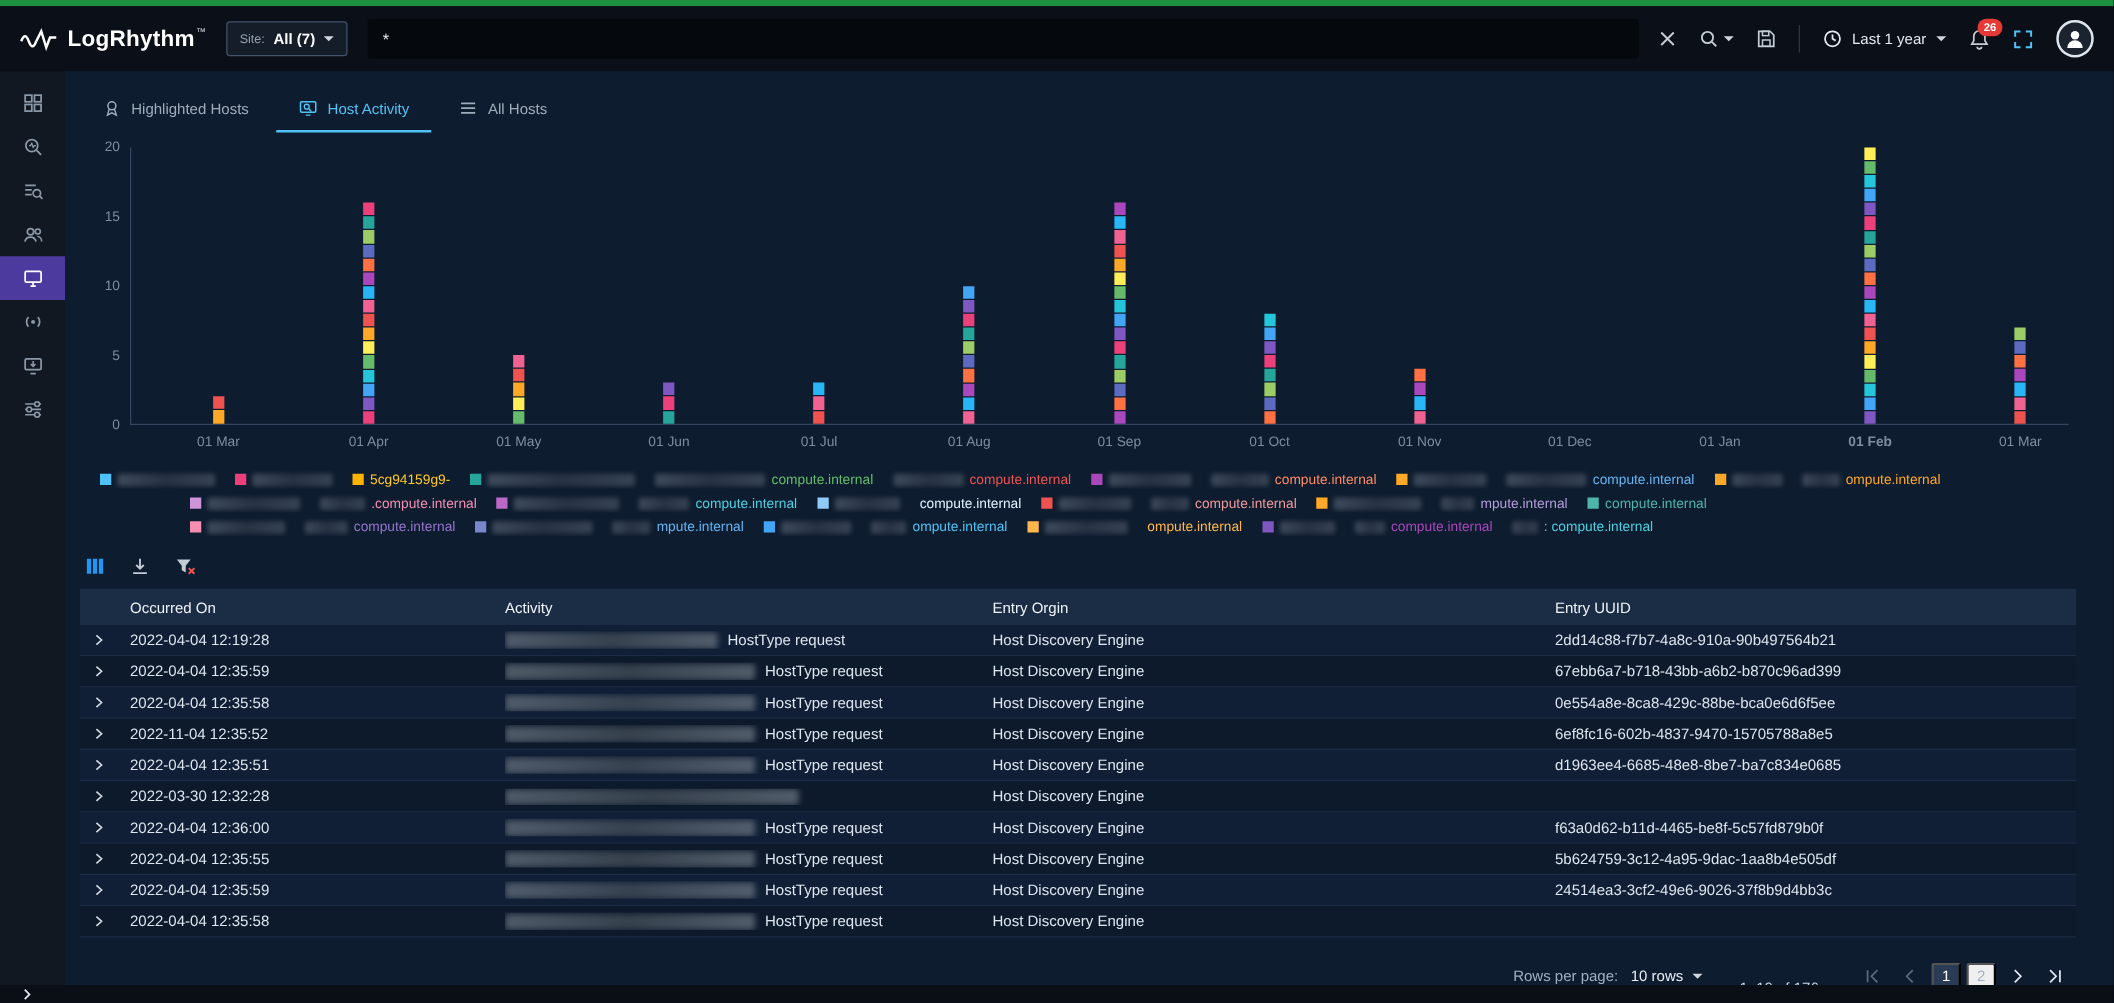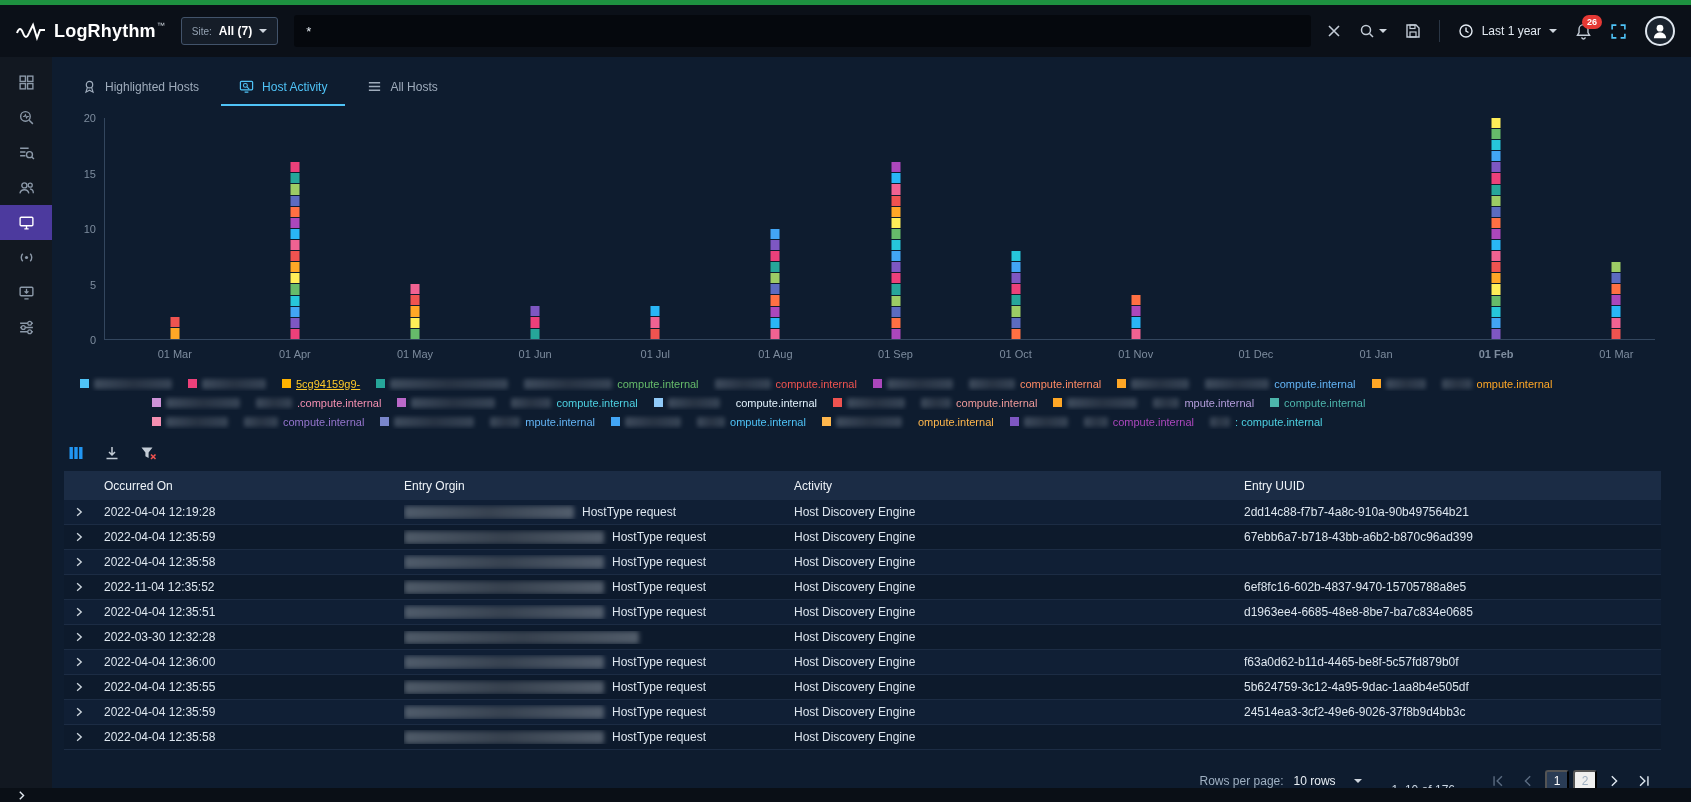--- a/index.html
+++ b/index.html
@@ -85,21 +85,21 @@
   .t-cell { padding-right:10px; white-space:nowrap; overflow:hidden; }
   .expand { display:flex; justify-content:center; color:#cfd8e0; cursor:pointer; }
   .activity { display:flex; align-items:center; gap:8px; }
   .red-block { height:13px; border-radius:2px; flex-shrink:0;
     background:linear-gradient(90deg,#6b7682,#49525d,#6f7985); filter:blur(2.5px); opacity:.7; }
 
   
   .t-footer { display:flex; justify-content:flex-end; align-items:center; gap:30px;
     padding:14px 34px 0 0; font-size:12px; color:#9fb0c2; flex-shrink:0; }
   .rpp { display:flex; align-items:center; gap:10px; }
-  .rpp-btn { display:flex; align-items:center; gap:18px; color:#e8eef4; background:none;
+  .rpp-btn { display:flex; align-items:center; gap:7px; color:#e8eef4; background:none;
     border:none; font:inherit; cursor:pointer; }
   .range { color:#ccd7e3;margin-top:19px; }
   .pager { display:flex; align-items:center; gap:4px; }
   .pg-btn { width:26px; height:24px; display:flex; align-items:center; justify-content:center;
     background:none; border:none; cursor:pointer; color:#5a6b80; }
   .pg-btn.on { color:#dfe8f1; }
   .pg-num { width:24px; height:22px; display:flex; align-items:center; justify-content:center;
     border-radius:3px; font-size:12px; color:#9fb0c2; cursor:pointer; }
   .pg-num.active { background:#2a3c55; color:#fff; }
 
@@ -414,21 +414,21 @@
             <div class="lg-item">
               <span class="lg-sq" style="background: rgb(79, 195, 247);"></span>
               <span class="lg-blur" style="width: 78px;"></span>
             </div>
             <div class="lg-item">
               <span class="lg-sq" style="background: rgb(236, 64, 122);"></span>
               <span class="lg-blur" style="width: 64px;"></span>
             </div>
             <div class="lg-item">
               <span class="lg-sq" style="background: rgb(255, 179, 0);"></span>
-              <span class="lg-lbl" style="color: rgb(255, 202, 40); text-decoration: underline;">5cg94159g9-</span>
+              <span class="lg-lbl" style="color: rgb(255, 202, 40);">5cg94159g9-</span>
             </div>
             <div class="lg-item">
               <span class="lg-sq" style="background: rgb(38, 166, 154);"></span>
               <span class="lg-blur" style="width: 118px;"></span>
             </div>
             <div class="lg-item">
               <span class="lg-blur" style="width: 88px;"></span>
               <span class="lg-lbl" style="color: rgb(102, 187, 106);">compute.internal</span>
             </div>
             <div class="lg-item">
@@ -570,22 +570,22 @@
               <path d="M1.5 2.5 h11 L8.6 7.6 v5.4 L5.4 11.2 V7.6 z" fill="#c3ccd6"></path>
               <path d="M11 9.5 l4.5 4.5 M15.5 9.5 L11 14" stroke="#ef5350" stroke-width="1.6"></path>
             </svg>
         </span>
       </div>
 
       <div class="table">
         <div class="t-head" id="thead">
             <div class="t-cell"></div>
             <div class="t-cell">Occurred On</div>
+            <div class="t-cell">Activity</div>
             <div class="t-cell">Entry Orgin</div>
-            <div class="t-cell">Activity</div>
             <div class="t-cell">Entry UUID</div>
           </div>
         <div id="tbody">
             <div class="t-row">
               <div class="t-cell expand">
                 <svg width="12" height="12" viewBox="0 0 16 16">
                   <path d="M5.5 3 L11 8 l-5.5 5" stroke="currentColor" fill="none" stroke-width="1.8"></path>
                 </svg>
               </div>
               <div class="t-cell">2022-04-04 12:19:28</div>
@@ -615,20 +615,21 @@
                 <svg width="12" height="12" viewBox="0 0 16 16">
                   <path d="M5.5 3 L11 8 l-5.5 5" stroke="currentColor" fill="none" stroke-width="1.8"></path>
                 </svg>
               </div>
               <div class="t-cell">2022-04-04 12:35:58</div>
               <div class="t-cell activity">
                 <span class="red-block" style="width:200px"></span>
                 <span>HostType request</span>
               </div>
               <div class="t-cell">Host Discovery Engine</div>
+              <div class="t-cell">0e554a8e-8ca8-429c-88be-bca0e6d6f5ee</div>
             </div>
             <div class="t-row">
               <div class="t-cell expand">
                 <svg width="12" height="12" viewBox="0 0 16 16">
                   <path d="M5.5 3 L11 8 l-5.5 5" stroke="currentColor" fill="none" stroke-width="1.8"></path>
                 </svg>
               </div>
               <div class="t-cell">2022-11-04 12:35:52</div>
               <div class="t-cell activity">
                 <span class="red-block" style="width:200px"></span>

